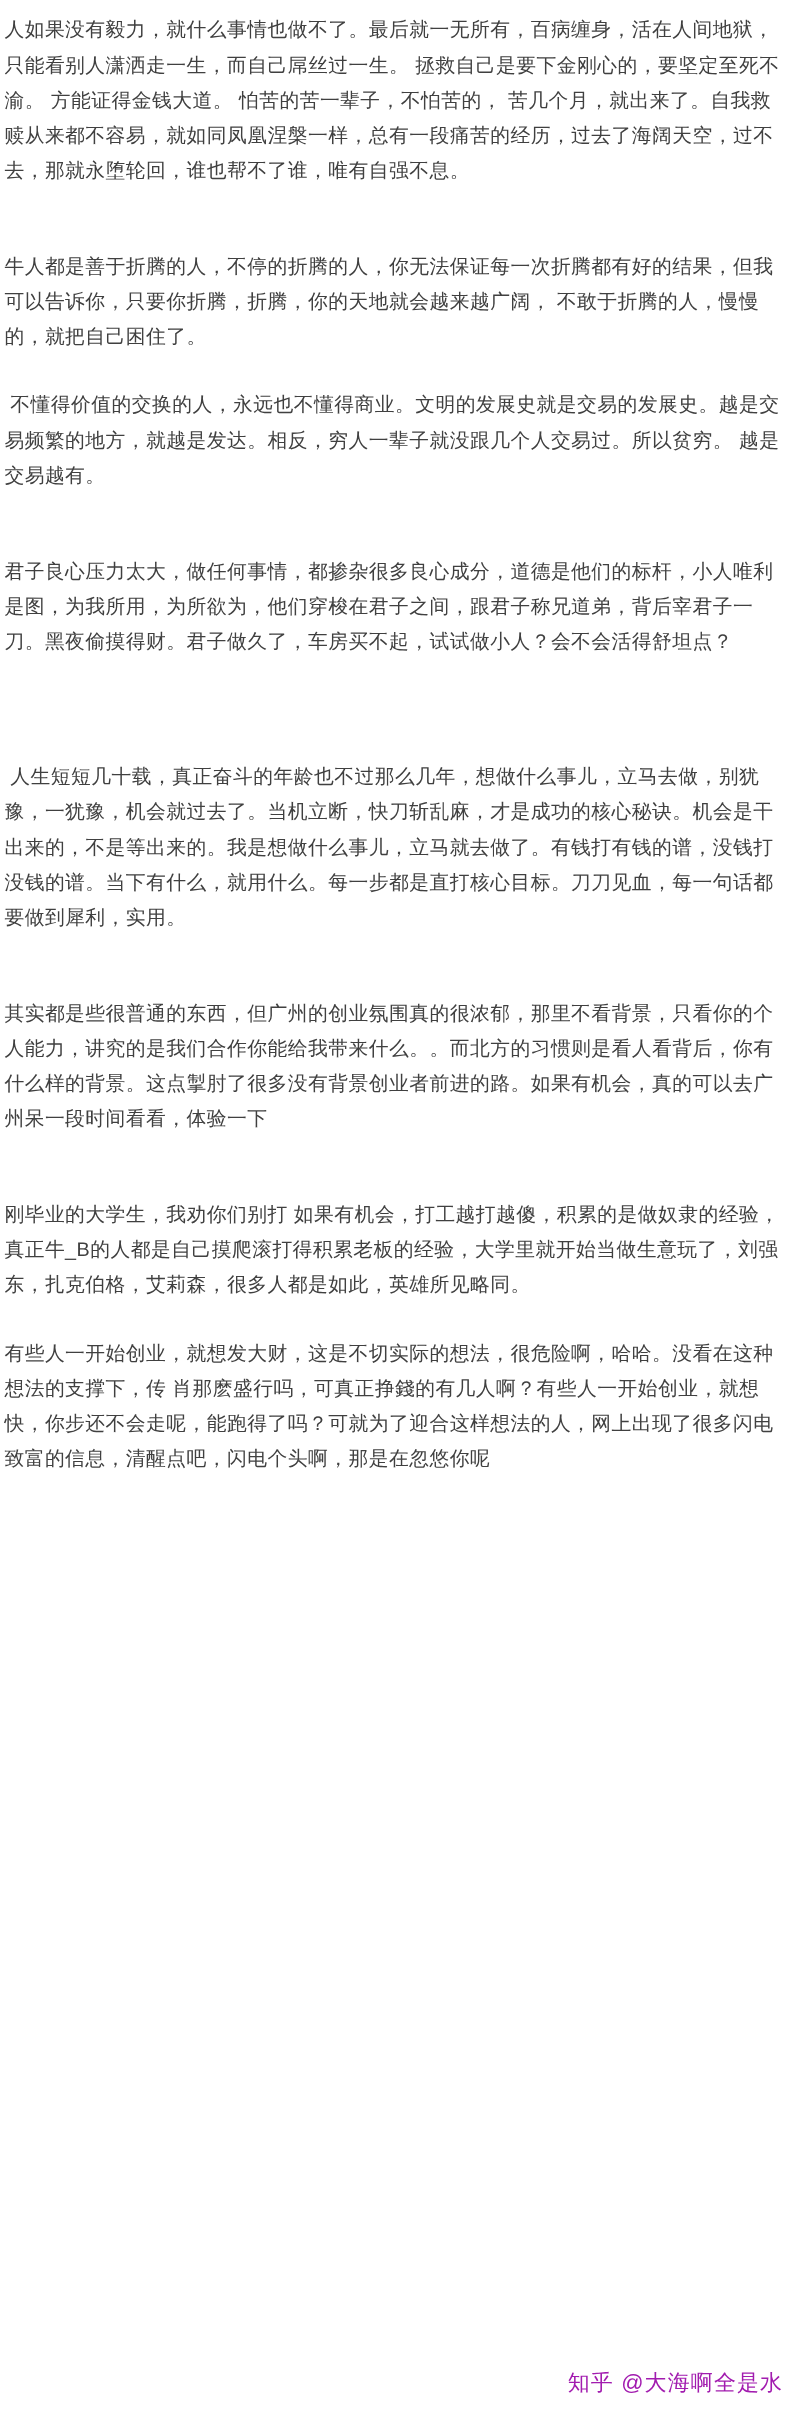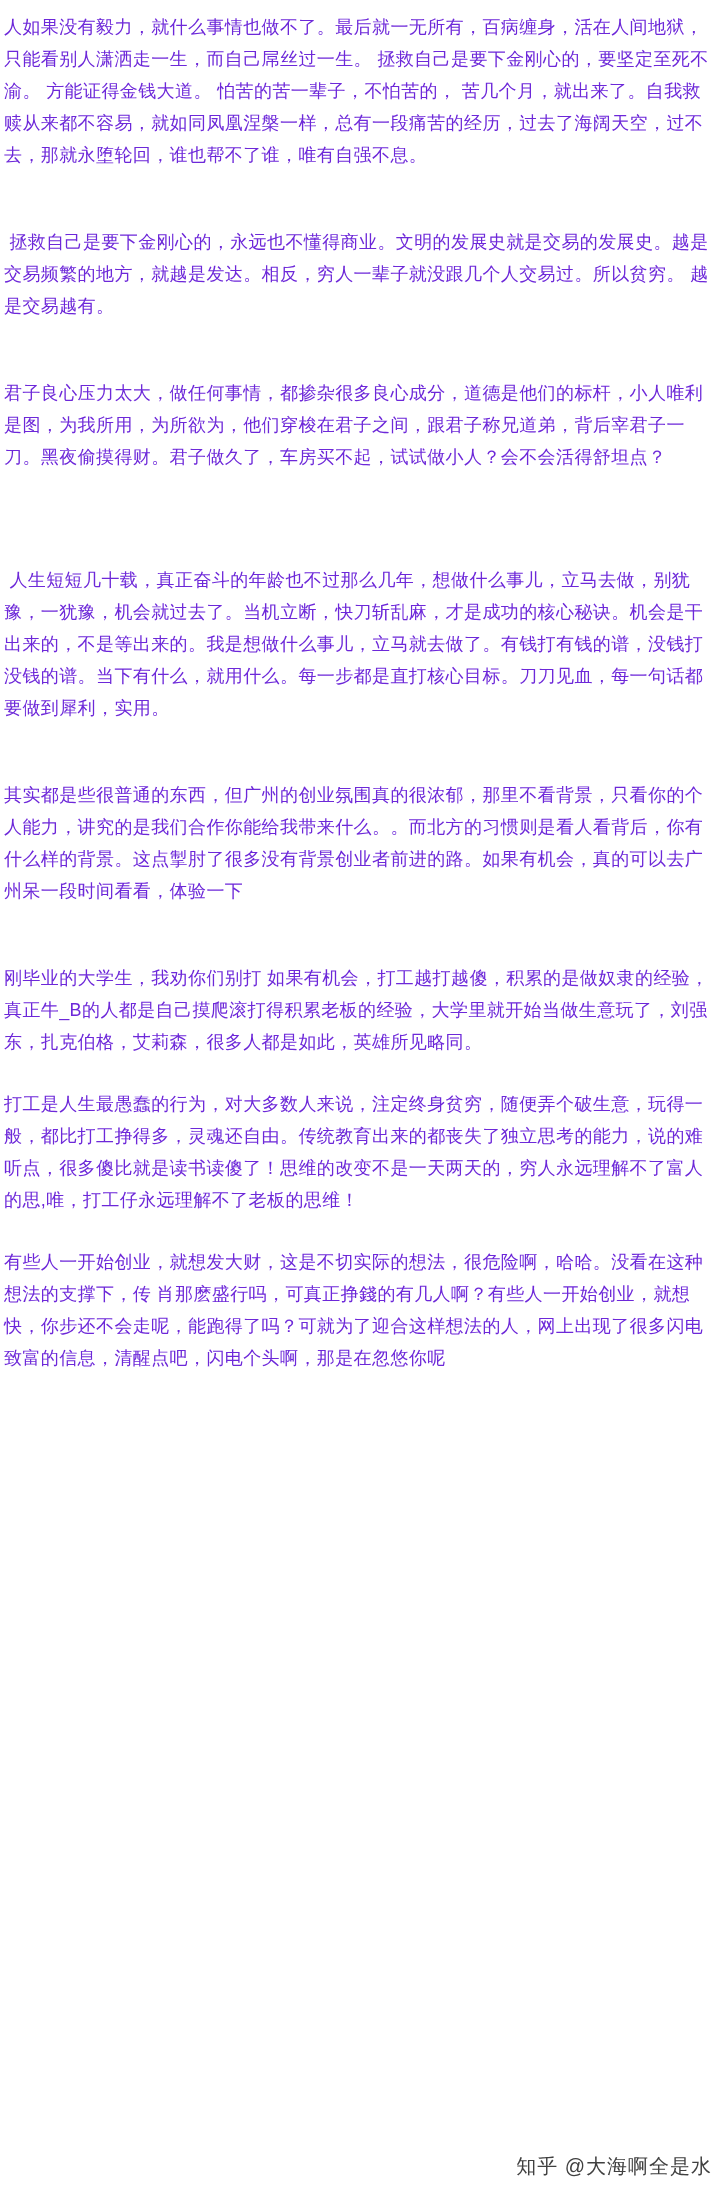--- a/index.html
+++ b/index.html
@@ -12,21 +12,21 @@
     font-family: "Liberation Sans", sans-serif;
   }
   .article {
     padding: 11px 5px 0 4px;
   }
   .para {
     margin: 0;
     font-size: 18px;
     letter-spacing: 0.4px;
     line-height: 32px;
-    color: #6d28d9;
+    color: #404040;
     white-space: pre-wrap;
     word-break: break-all;
     overflow-wrap: break-word;
   }
   .gap-normal  { margin-bottom: 30px; }
   .gap-large   { margin-bottom: 55px; }
   .gap-xlarge  { margin-bottom: 91px; }
   .gap-none    { margin-bottom: 0; }
   .watermark {
     position: absolute;
@@ -36,22 +36,22 @@
     letter-spacing: 1px;
     color: #c8c8c8;
     white-space: nowrap;
   }
 </style>
 </head>
 <body style="background: rgb(255, 255, 255);">
 
 <div class="article" style="color: rgb(79, 79, 79);">
     <p class="para gap-large">人如果没有毅力，就什么事情也做不了。最后就一无所有，百病缠身，活在人间地狱，只能看别人潇洒走一生，而自己屌丝过一生。 拯救自己是要下金刚心的，要坚定至死不渝。 方能证得金钱大道。 怕苦的苦一辈子，不怕苦的， 苦几个月，就出来了。自我救赎从来都不容易，就如同凤凰涅槃一样，总有一段痛苦的经历，过去了海阔天空，过不去，那就永堕轮回，谁也帮不了谁，唯有自强不息。</p>
-    <p class="para gap-large"> 拯救自己是要下金刚心的，永远也不懂得商业。文明的发展史就是交易的发展史。越是交易频繁的地方，就越是发达。相反，穷人一辈子就没跟几个人交易过。所以贫穷。 越是交易越有。</p>
+    <p class="para gap-normal">牛人都是善于折腾的人，不停的折腾的人，你无法保证每一次折腾都有好的结果，但我可以告诉你，只要你折腾，折腾，你的天地就会越来越广阔， 不敢于折腾的人，慢慢的，就把自己困住了。</p>
+    <p class="para gap-large"> 不懂得价值的交换的人，永远也不懂得商业。文明的发展史就是交易的发展史。越是交易频繁的地方，就越是发达。相反，穷人一辈子就没跟几个人交易过。所以贫穷。 越是交易越有。</p>
     <p class="para gap-xlarge">君子良心压力太大，做任何事情，都掺杂很多良心成分，道德是他们的标杆，小人唯利是图，为我所用，为所欲为，他们穿梭在君子之间，跟君子称兄道弟，背后宰君子一刀。黑夜偷摸得财。君子做久了，车房买不起，试试做小人？会不会活得舒坦点？</p>
     <p class="para gap-large"> 人生短短几十载，真正奋斗的年龄也不过那么几年，想做什么事儿，立马去做，别犹豫，一犹豫，机会就过去了。当机立断，快刀斩乱麻，才是成功的核心秘诀。机会是干出来的，不是等出来的。我是想做什么事儿，立马就去做了。有钱打有钱的谱，没钱打没钱的谱。当下有什么，就用什么。每一步都是直打核心目标。刀刀见血，每一句话都要做到犀利，实用。</p>
     <p class="para gap-large">其实都是些很普通的东西，但广州的创业氛围真的很浓郁，那里不看背景，只看你的个人能力，讲究的是我们合作你能给我带来什么。。而北方的习惯则是看人看背后，你有什么样的背景。这点掣肘了很多没有背景创业者前进的路。如果有机会，真的可以去广州呆一段时间看看，体验一下</p>
     <p class="para gap-normal">刚毕业的大学生，我劝你们别打 如果有机会，打工越打越傻，积累的是做奴隶的经验，真正牛_B的人都是自己摸爬滚打得积累老板的经验，大学里就开始当做生意玩了，刘强东，扎克伯格，艾莉森，很多人都是如此，英雄所见略同。</p>
-    <p class="para gap-normal">打工是人生最愚蠢的行为，对大多数人来说，注定终身贫穷，随便弄个破生意，玩得一般，都比打工挣得多，灵魂还自由。传统教育出来的都丧失了独立思考的能力，说的难听点，很多傻比就是读书读傻了！思维的改变不是一天两天的，穷人永远理解不了富人的思,唯，打工仔永远理解不了老板的思维！</p>
     <p class="para gap-none">有些人一开始创业，就想发大财，这是不切实际的想法，很危险啊，哈哈。没看在这种想法的支撑下，传 肖那麽盛行吗，可真正挣錢的有几人啊？有些人一开始创业，就想快，你步还不会走呢，能跑得了吗？可就为了迎合这样想法的人，网上出现了很多闪电致富的信息，清醒点吧，闪电个头啊，那是在忽悠你呢</p>
   </div>
 
-<div class="watermark" style="color: #404040;">知乎 @大海啊全是水</div>
+<div class="watermark" style="color: #a21caf;">知乎 @大海啊全是水</div>
 
 </body></html>

